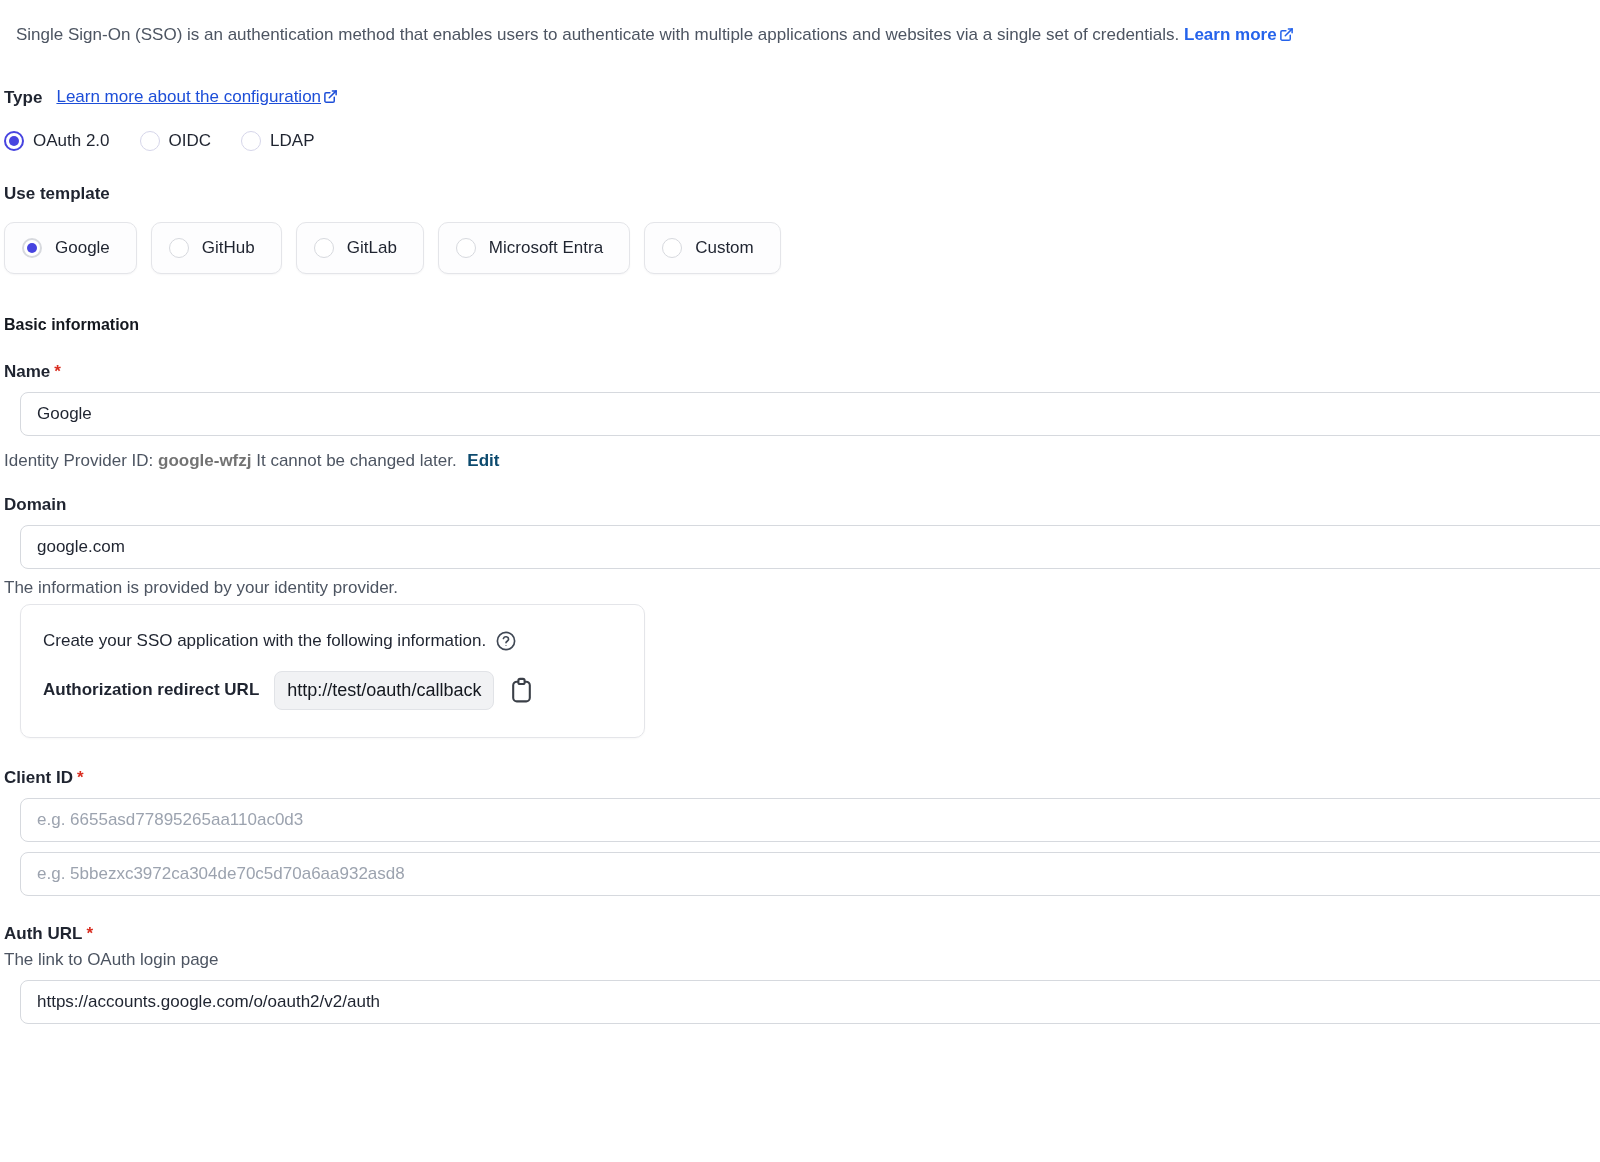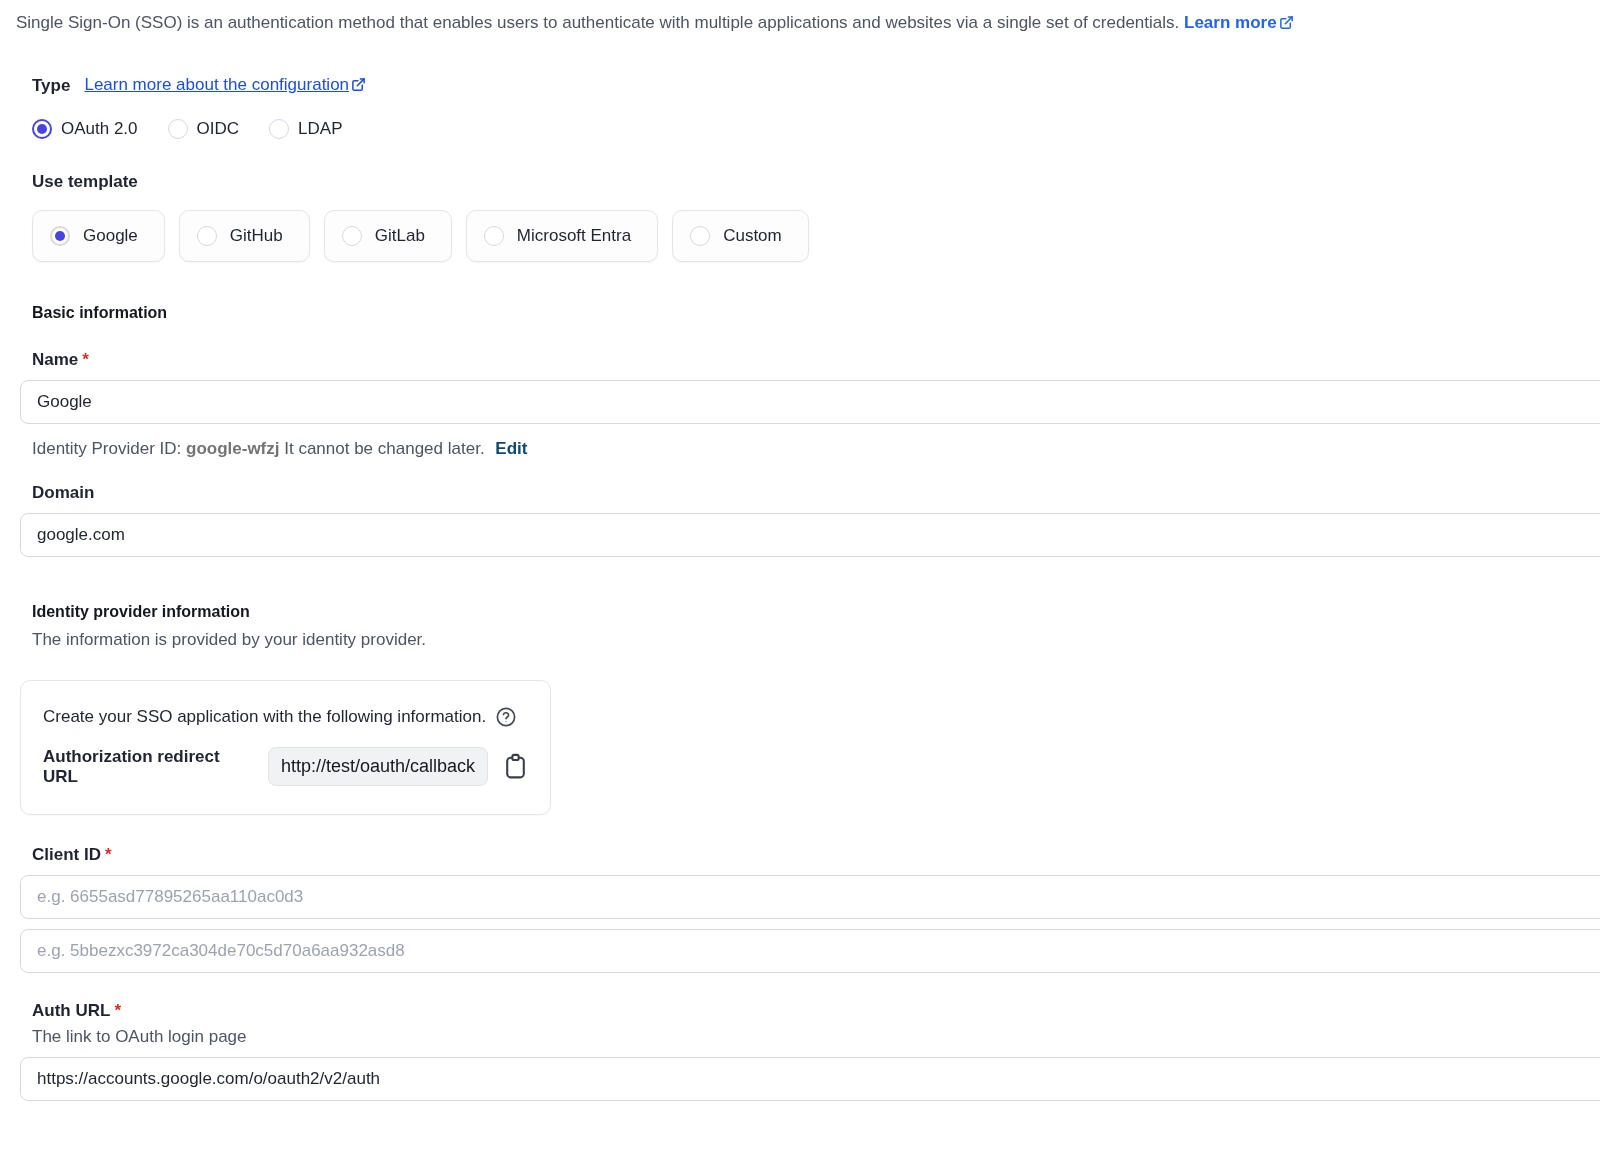--- a/index.html
+++ b/index.html
@@ -2,22 +2,22 @@
 <html><head>
 <meta charset="utf-8">
 <style>
   * { margin: 0; padding: 0; box-sizing: border-box; }
   html, body { width: 1600px; height: 1162px; overflow: hidden; background: #ffffff; }
   body {
     font-family: "Liberation Sans", "DejaVu Sans", sans-serif;
     color: #1f2430;
     font-size: 17px;
   }
-  .page { padding-top: 12px; }
-  .pad { margin-left: 32px; }
+  .page { padding-top: 24px; }
+  .pad { margin-left: 4px; }
 
   
   .intro { color: #4d5562; line-height: 1.35; margin-left: 16px; }
   .intro a, .link { color: #2563eb; text-decoration: none; cursor: pointer; }
   .ext-icon { display: inline-block; vertical-align: -2px; margin-left: 2px; }
 
   
   .type-row { display: flex; align-items: center; gap: 14px; margin-top: 38px; }
   .type-label { font-weight: 700; }
   .cfg-link { color: #1d4ed8; text-decoration: underline; font-weight: 400; cursor: pointer; }
@@ -62,21 +62,21 @@
     background: #fff; outline: none;
   }
   .text-input::placeholder { color: #9ca3af; }
 
   .idp-note { margin-top: 15px; color: #4d5562; }
   .idp-note b { color: #737373; font-weight: 700; }
   .edit-link { color: #0c4a6e; font-weight: 600; margin-left: 6px; cursor: pointer; }
 
   
   .info-card {
-    margin-left: 20px; margin-top: 30px; width: 531px;
+    margin-left: 20px; margin-top: 6px; width: 625px;
     border: 1px solid #e4e5e9; border-radius: 10px;
     padding: 25px 22px 27px 22px;
     box-shadow: 0 1px 2px rgba(16,24,40,0.03);
   }
   .info-card-text { display: flex; align-items: center; gap: 9px; color: #1f2430; }
   .redirect-row { display: flex; align-items: center; gap: 15px; margin-top: 19px; }
   .redirect-label { font-weight: 700; }
   .code-chip {
     background: #f1f2f4; border: 1px solid #e1e3e7; border-radius: 8px;
     padding: 8px 12px; font-size: 18px; color: #14181f; white-space: nowrap;
@@ -155,21 +155,20 @@
   <div class="idp-note pad">
     <span>Identity Provider ID:</span>
     <b>google-wfzj</b>
     <span>It cannot be changed later.</span>
     <a class="edit-link">Edit</a>
   </div>
 
   <div class="field-label pad" style="margin-top:24px">Domain</div>
   <input class="text-input" type="text" value="google.com" style="">
 
-  <div class="h1 pad" style="margin-top:46px">Identity provider information</div>
   <div class="subtitle pad">The information is provided by your identity provider.</div>
 
   <div class="info-card">
     <div class="info-card-text">
       <span>Create your SSO application with the following information.</span>
       <span style="display:inline-flex">
           <svg width="22" height="22" viewBox="0 0 24 24" fill="none" stroke="#3f4754" stroke-width="1.8" stroke-linecap="round">
             <circle cx="12" cy="12" r="9.4"></circle>
             <path d="M9.2 9.2a2.9 2.9 0 0 1 5.6 1c0 1.9-2.8 2.1-2.8 3.6"></path>
             <circle cx="12" cy="16.9" r="0.6" fill="#3f4754" stroke="none"></circle>

